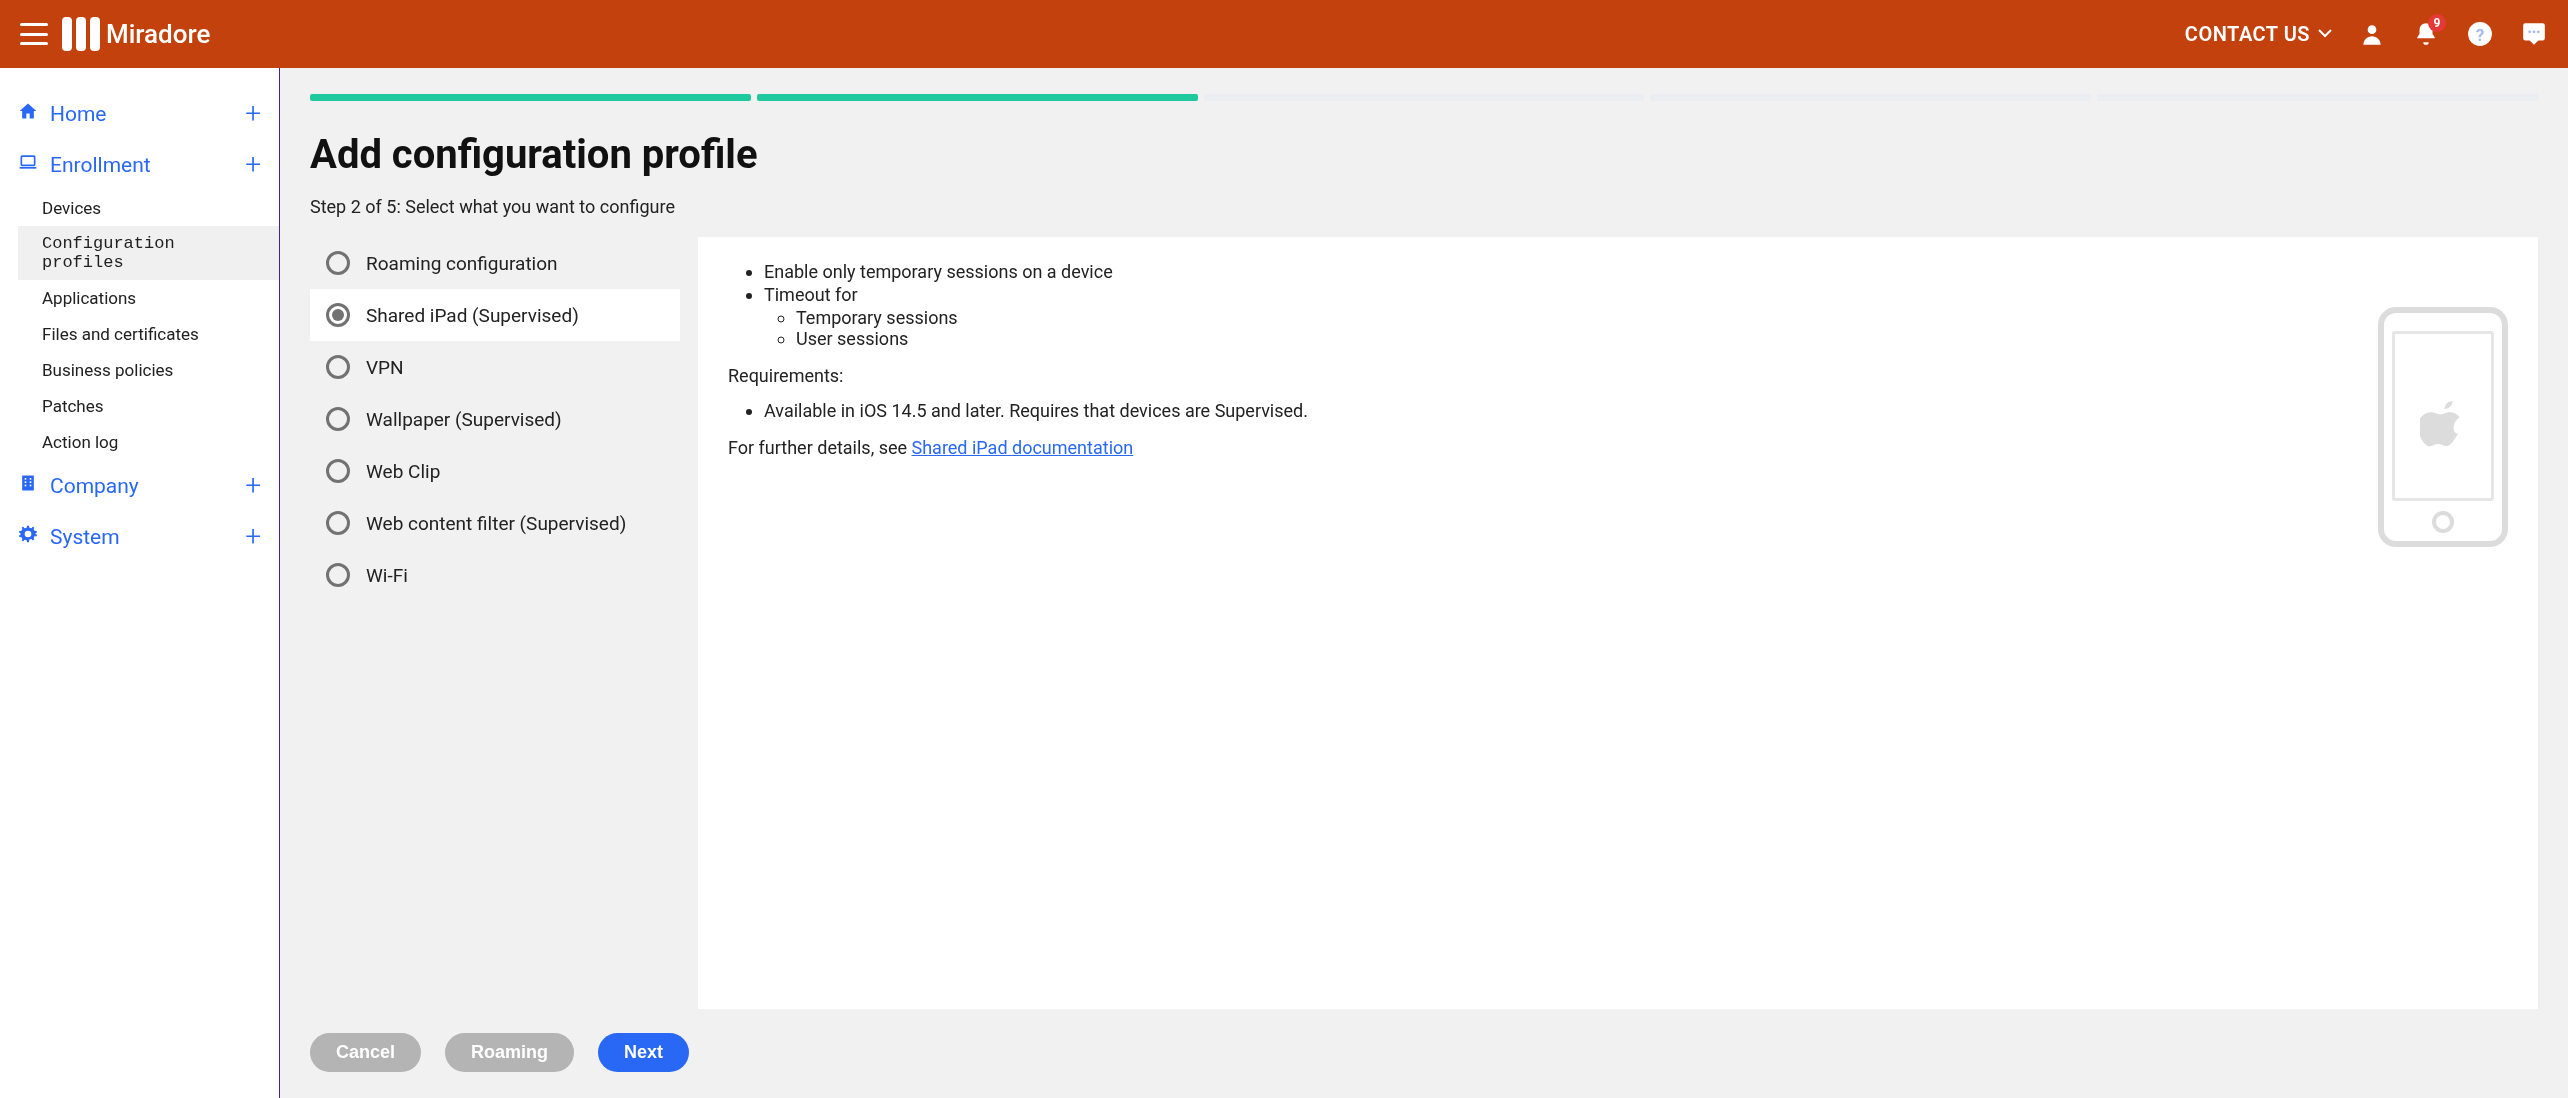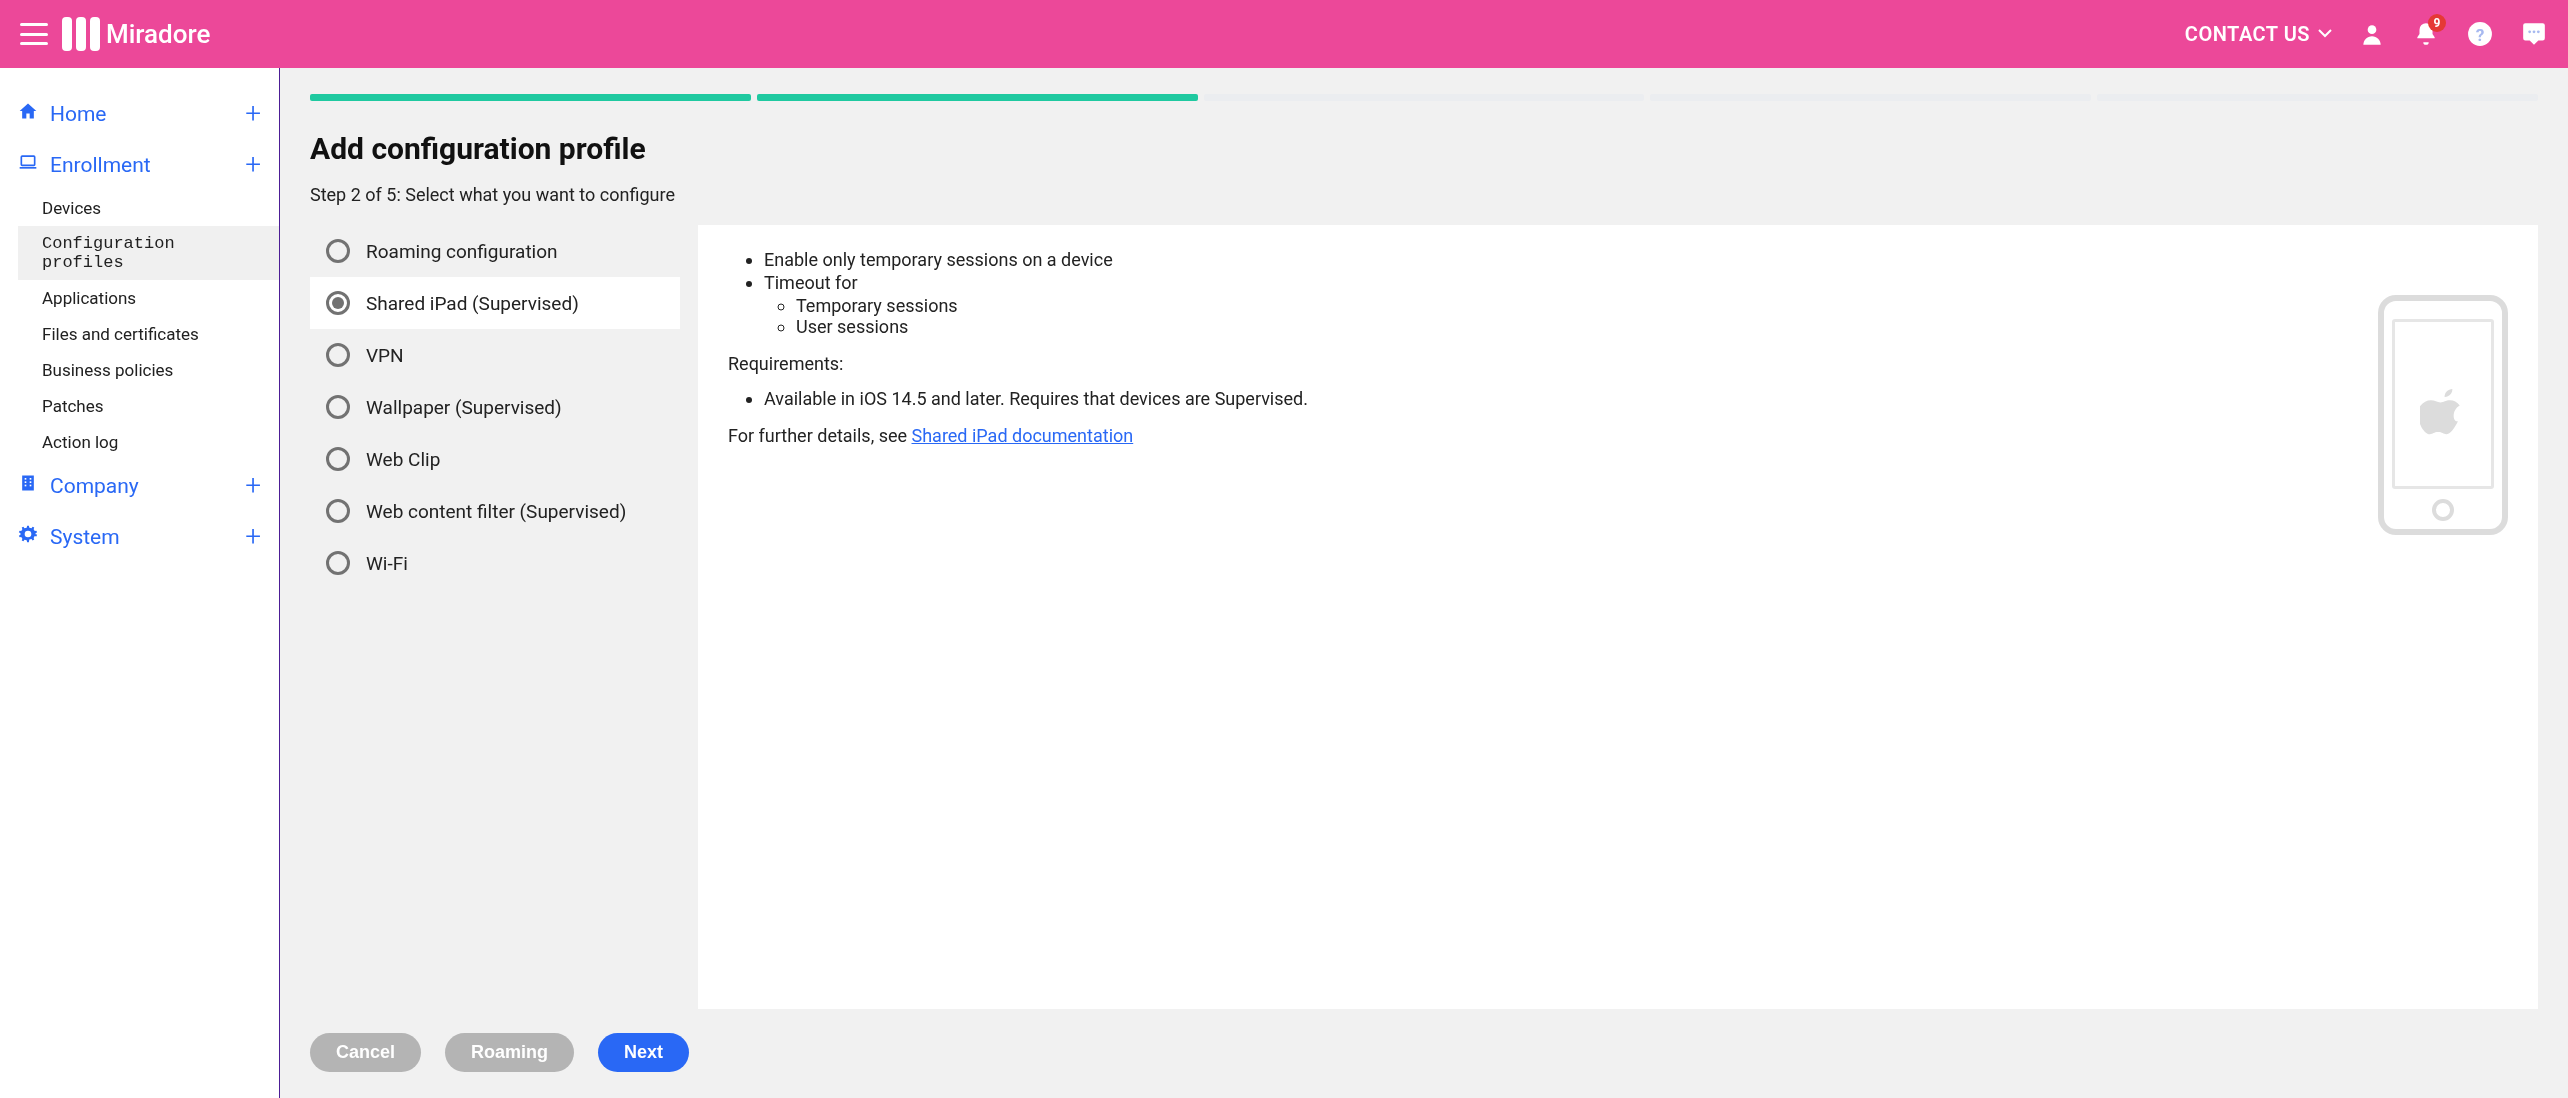--- a/index.html
+++ b/index.html
@@ -2,21 +2,21 @@
 <html><head>
 <meta charset="utf-8">
 <style>
   * { box-sizing: border-box; margin: 0; padding: 0; }
   body {
     font-family: -apple-system, BlinkMacSystemFont, "Segoe UI", Roboto, "Helvetica Neue", Arial, sans-serif;
     background: #f1f1f1;
     overflow: hidden;
   }
   .topbar {
-    background: #ec4899;
+    background: #c2410c;
     height: 68px;
     display: flex;
     align-items: center;
     padding: 0 20px;
     justify-content: space-between;
   }
   .topbar-left {
     display: flex;
     align-items: center;
     gap: 14px;
@@ -76,21 +76,21 @@
     flex: 1; padding: 26px 30px; overflow-y: auto;
     display:flex; flex-direction:column;
   }
   .progress {
     display: flex; gap: 6px; margin-bottom: 30px;
   }
   .progress-step {
     height: 7px; flex: 1; background: #ebedf0; border-radius: 2px;
   }
   .progress-step.done { background: #1fc9a0; }
-  .page-title { font-size: 30px; font-weight: 700; color: #111; margin-bottom: 18px;}
+  .page-title { font-size: 40px; font-weight: 700; color: #111; margin-bottom: 18px;}
   .step-label { font-size: 18px; color: #222; margin-bottom: 20px;}
   .config-body {
     display: flex; gap: 18px; flex: 1; min-height: 0;
   }
   .options-col {
     width: 370px; position: relative;
   }
   .options-list {
     max-height: 390px; overflow-y: auto;
     scrollbar-width: thin;

